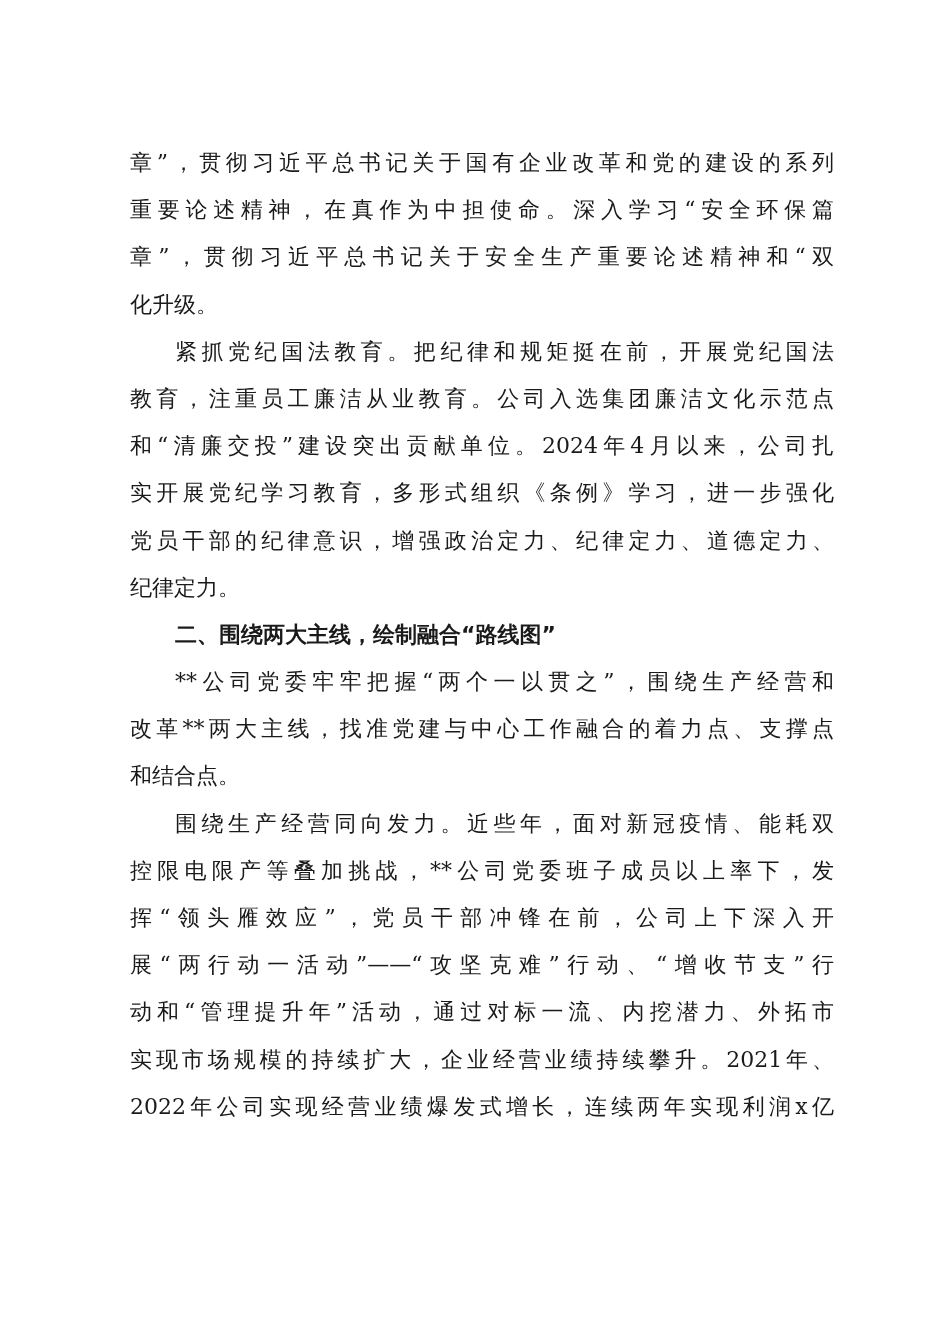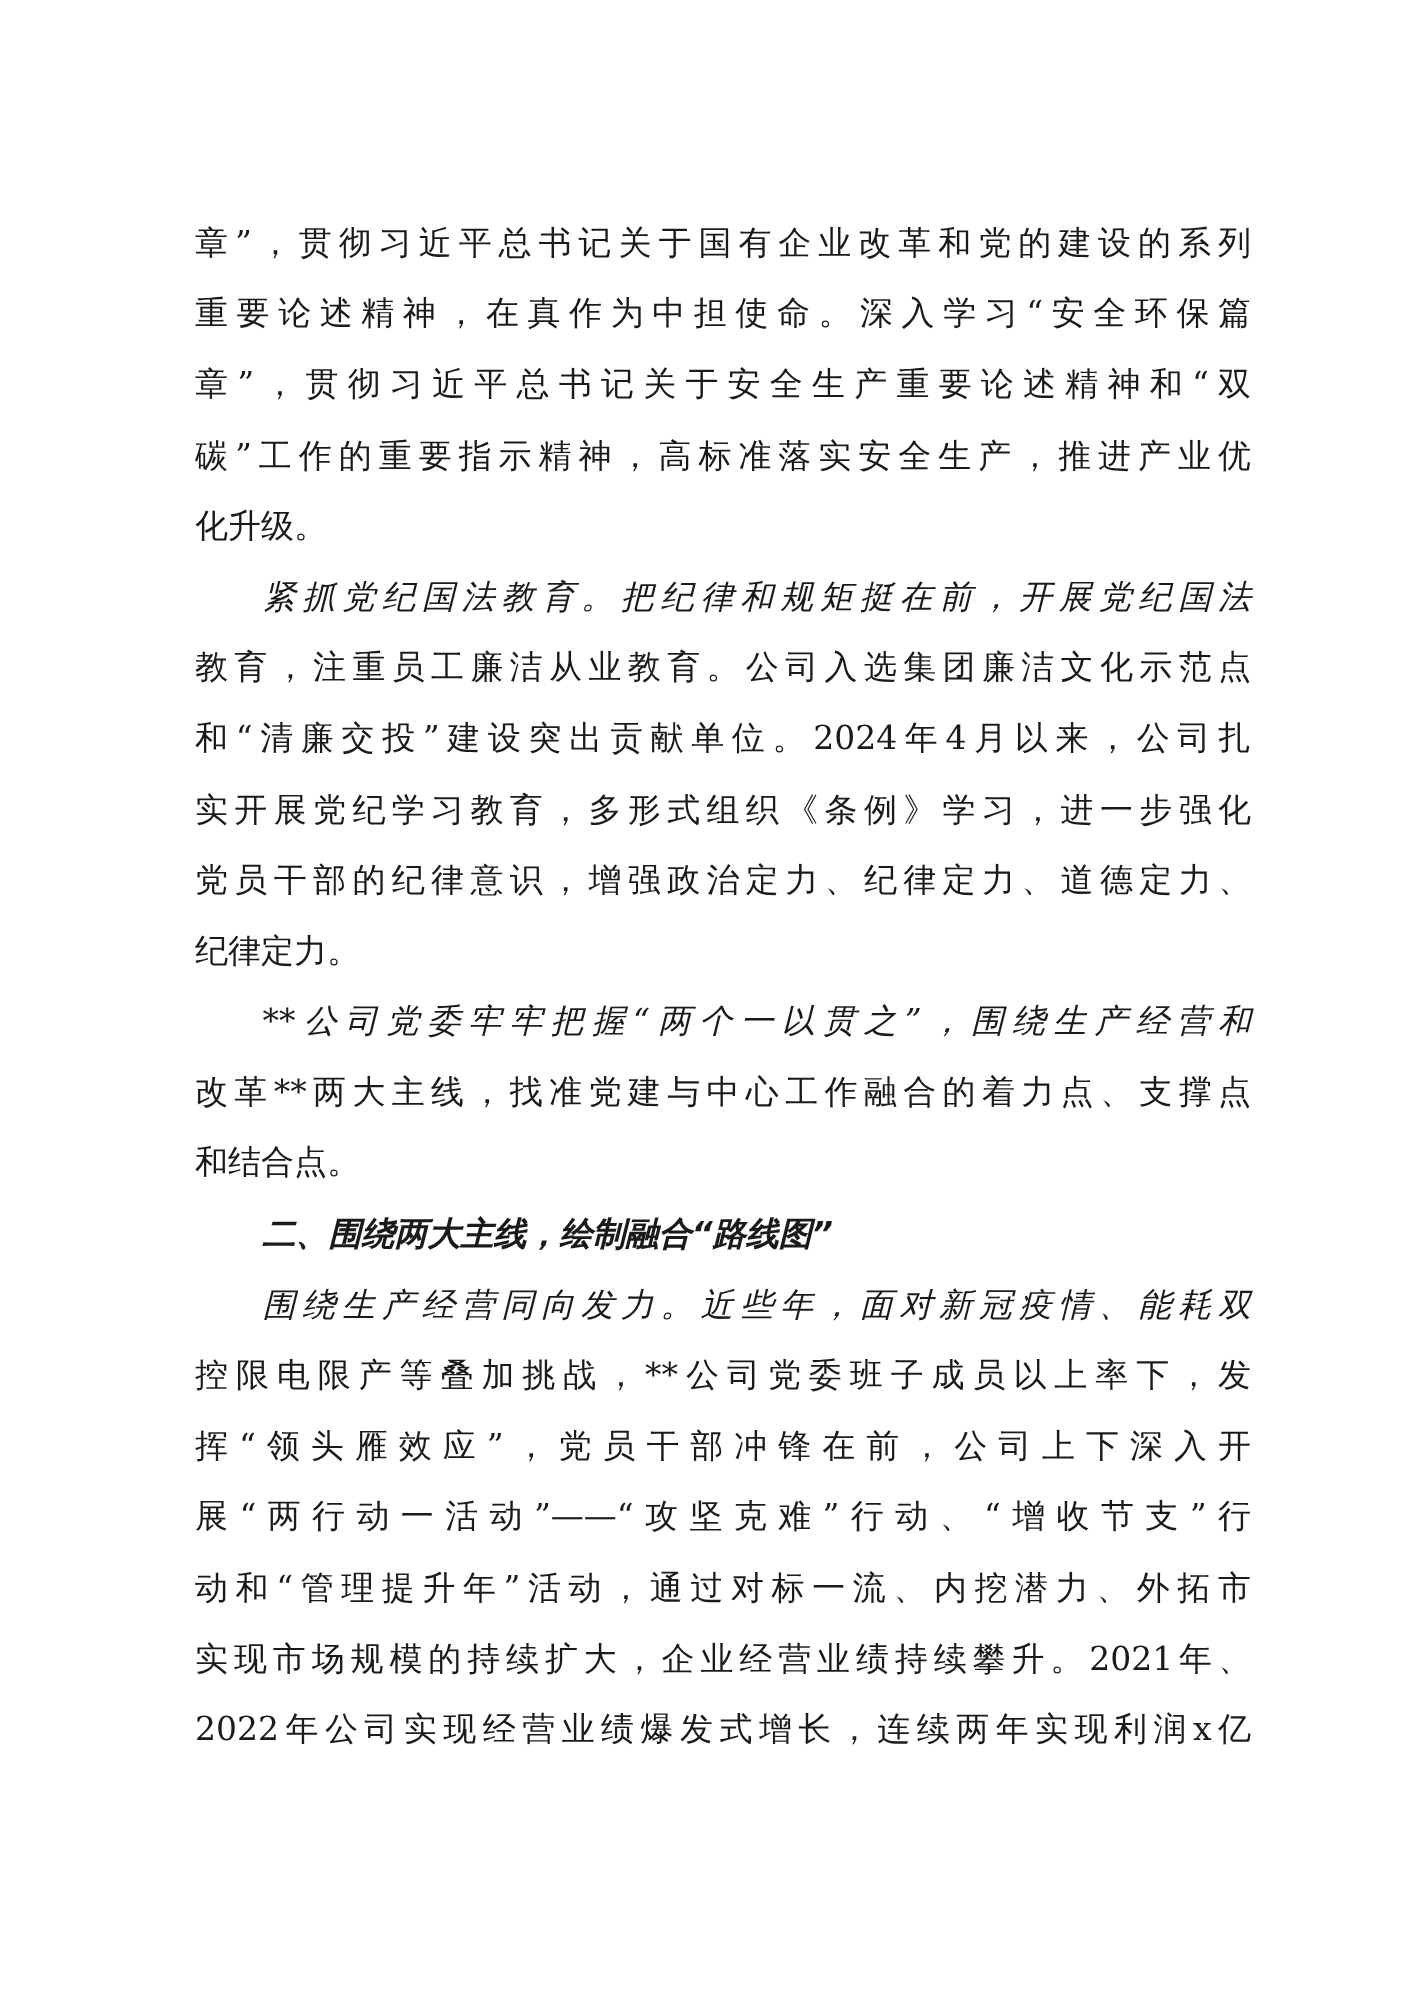--- a/index.html
+++ b/index.html
@@ -36,60 +36,58 @@
       white-space: nowrap;
       text-align: justify;
       text-align-last: justify;
       letter-spacing: 0;
     }
     .line.last {
       text-align-last: left;
     }
     .line.indent {
       padding-left: 45px;
-      font-style: italic;
     }
     .line.heading {
       font-family: "DejaVu Sans", "Liberation Sans", sans-serif;
       font-weight: bold;
       text-align-last: left;
       font-size: 22px;
     }
   </style>
 </head>
 <body>
 
 <div class="page">
   <div class="text-block">
 
     <div>
       <div class="line">章”，贯彻习近平总书记关于国有企业改革和党的建设的系列</div>
       <div class="line">重要论述精神，在真作为中担使命。深入学习“安全环保篇</div>
       <div class="line">章”，贯彻习近平总书记关于安全生产重要论述精神和“双</div>
-      <div class="line">碳”工作的重要指示精神，高标准落实安全生产，推进产业优</div>
       <div class="line last">化升级。</div>
     </div>
 
     <div>
       <div class="line indent">紧抓党纪国法教育。把纪律和规矩挺在前，开展党纪国法</div>
       <div class="line">教育，注重员工廉洁从业教育。公司入选集团廉洁文化示范点</div>
       <div class="line">和“清廉交投”建设突出贡献单位。2024年4月以来，公司扎</div>
       <div class="line">实开展党纪学习教育，多形式组织《条例》学习，进一步强化</div>
       <div class="line">党员干部的纪律意识，增强政治定力、纪律定力、道德定力、</div>
       <div class="line last">纪律定力。</div>
     </div>
 
     <div>
+      <div class="line heading indent">二、围绕两大主线，绘制融合“路线图”</div>
+    </div>
+
+    <div>
       <div class="line indent">**公司党委牢牢把握“两个一以贯之”，围绕生产经营和</div>
       <div class="line">改革**两大主线，找准党建与中心工作融合的着力点、支撑点</div>
       <div class="line last">和结合点。</div>
-    </div>
-
-    <div>
-      <div class="line heading indent">二、围绕两大主线，绘制融合“路线图”</div>
     </div>
 
     <div>
       <div class="line indent">围绕生产经营同向发力。近些年，面对新冠疫情、能耗双</div>
       <div class="line">控限电限产等叠加挑战，**公司党委班子成员以上率下，发</div>
       <div class="line">挥“领头雁效应”，党员干部冲锋在前，公司上下深入开</div>
       <div class="line">展“两行动一活动”——“攻坚克难”行动、“增收节支”行</div>
       <div class="line">动和“管理提升年”活动，通过对标一流、内挖潜力、外拓市</div>
       <div class="line">实现市场规模的持续扩大，企业经营业绩持续攀升。2021年、</div>
       <div class="line">2022年公司实现经营业绩爆发式增长，连续两年实现利润x亿</div>

